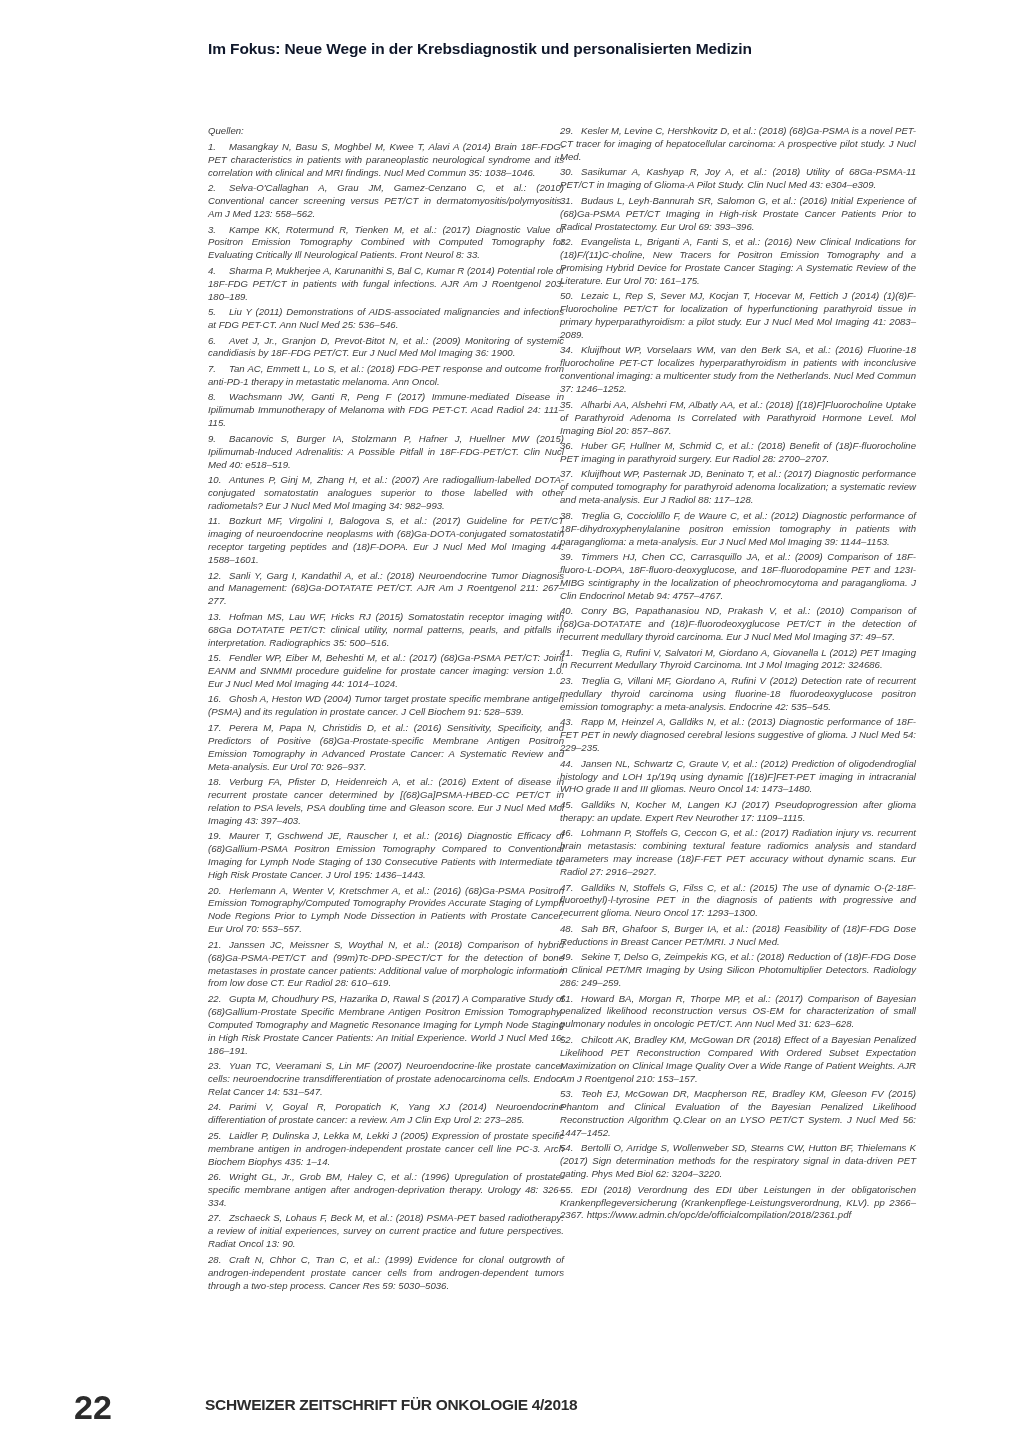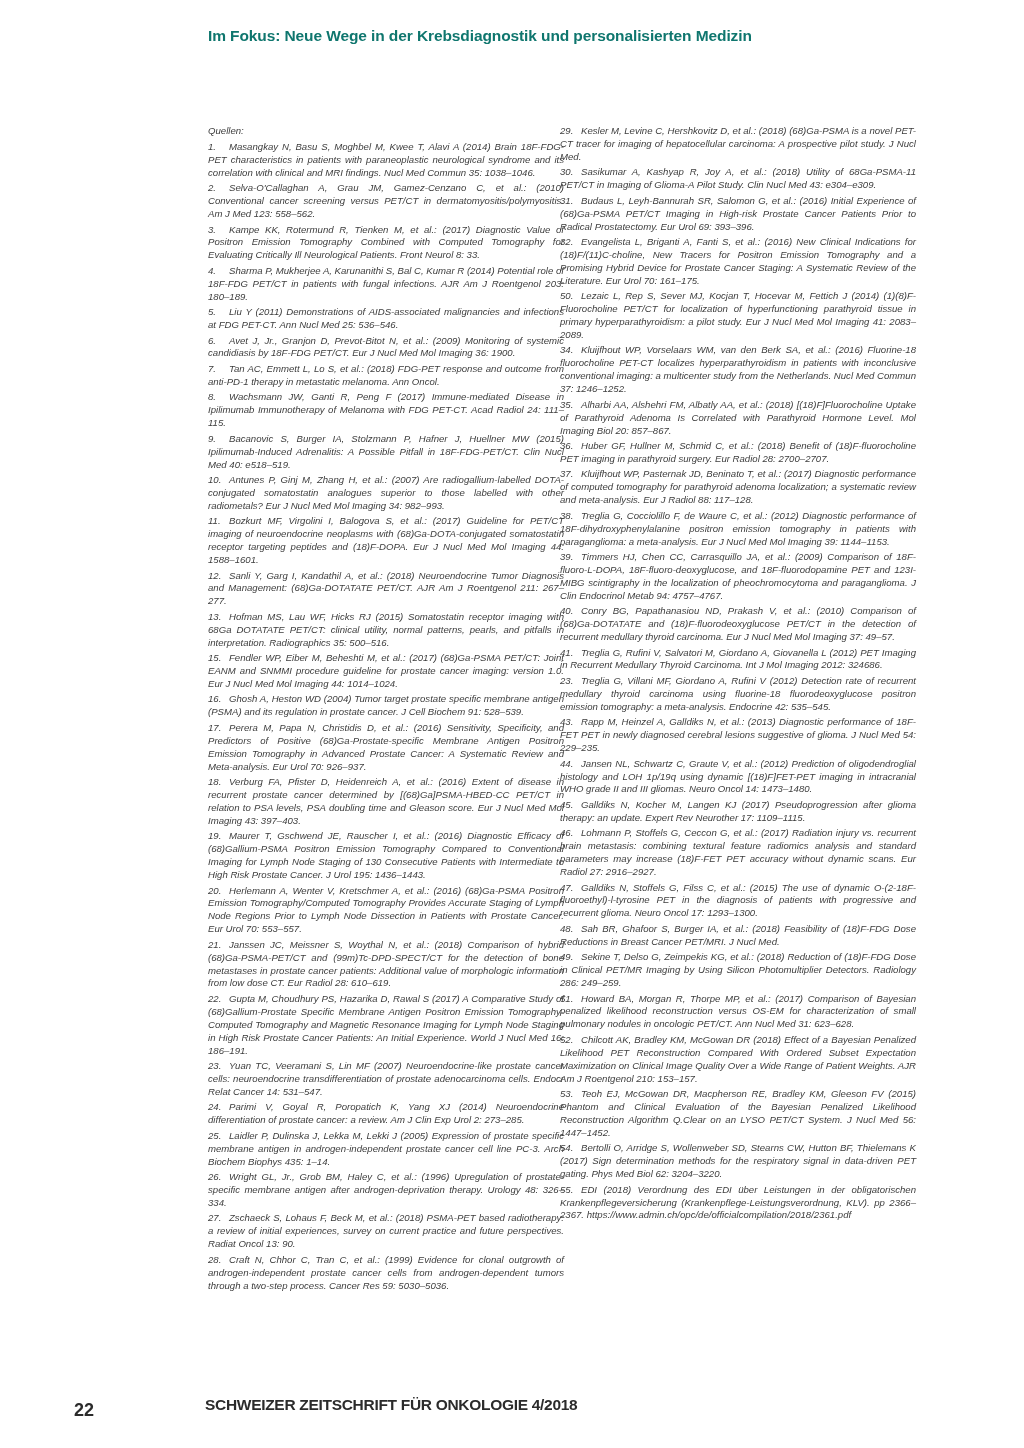--- a/index.html
+++ b/index.html
@@ -8,26 +8,26 @@
     height: 1448px;
     background: #ffffff;
     position: relative;
     font-family: "Liberation Sans", sans-serif;
     color: #3a3a3a;
     overflow: hidden;
   }
   .page-header {
     position: absolute;
     left: 208px;
-    top: 27px;
+    top: 40px;
     width: 640px;
     font-size: 15.5px;
     font-weight: bold;
     font-style: normal;
-    color: #0f766e;
+    color: #0f172a;
     letter-spacing: -0.1px;
   }
   .ref-column {
     position: absolute;
     top: 125px;
     width: 356px;
     font-size: 9.6px;
     line-height: 12.9px;
     font-style: italic;
     color: #3d3d3d;
@@ -50,22 +50,22 @@
   .page-footer {
     position: absolute;
     left: 0;
     top: 1388px;
     width: 1024px;
     height: 40px;
   }
   .page-number {
     position: absolute;
     left: 74px;
-    top: 12px;
-    font-size: 18px;
+    top: 0;
+    font-size: 34px;
     font-weight: bold;
     color: #2b2b2b;
   }
   .journal-name {
     position: absolute;
     left: 205px;
     top: 8px;
     font-size: 15.5px;
     font-weight: bold;
     color: #2b2b2b;

